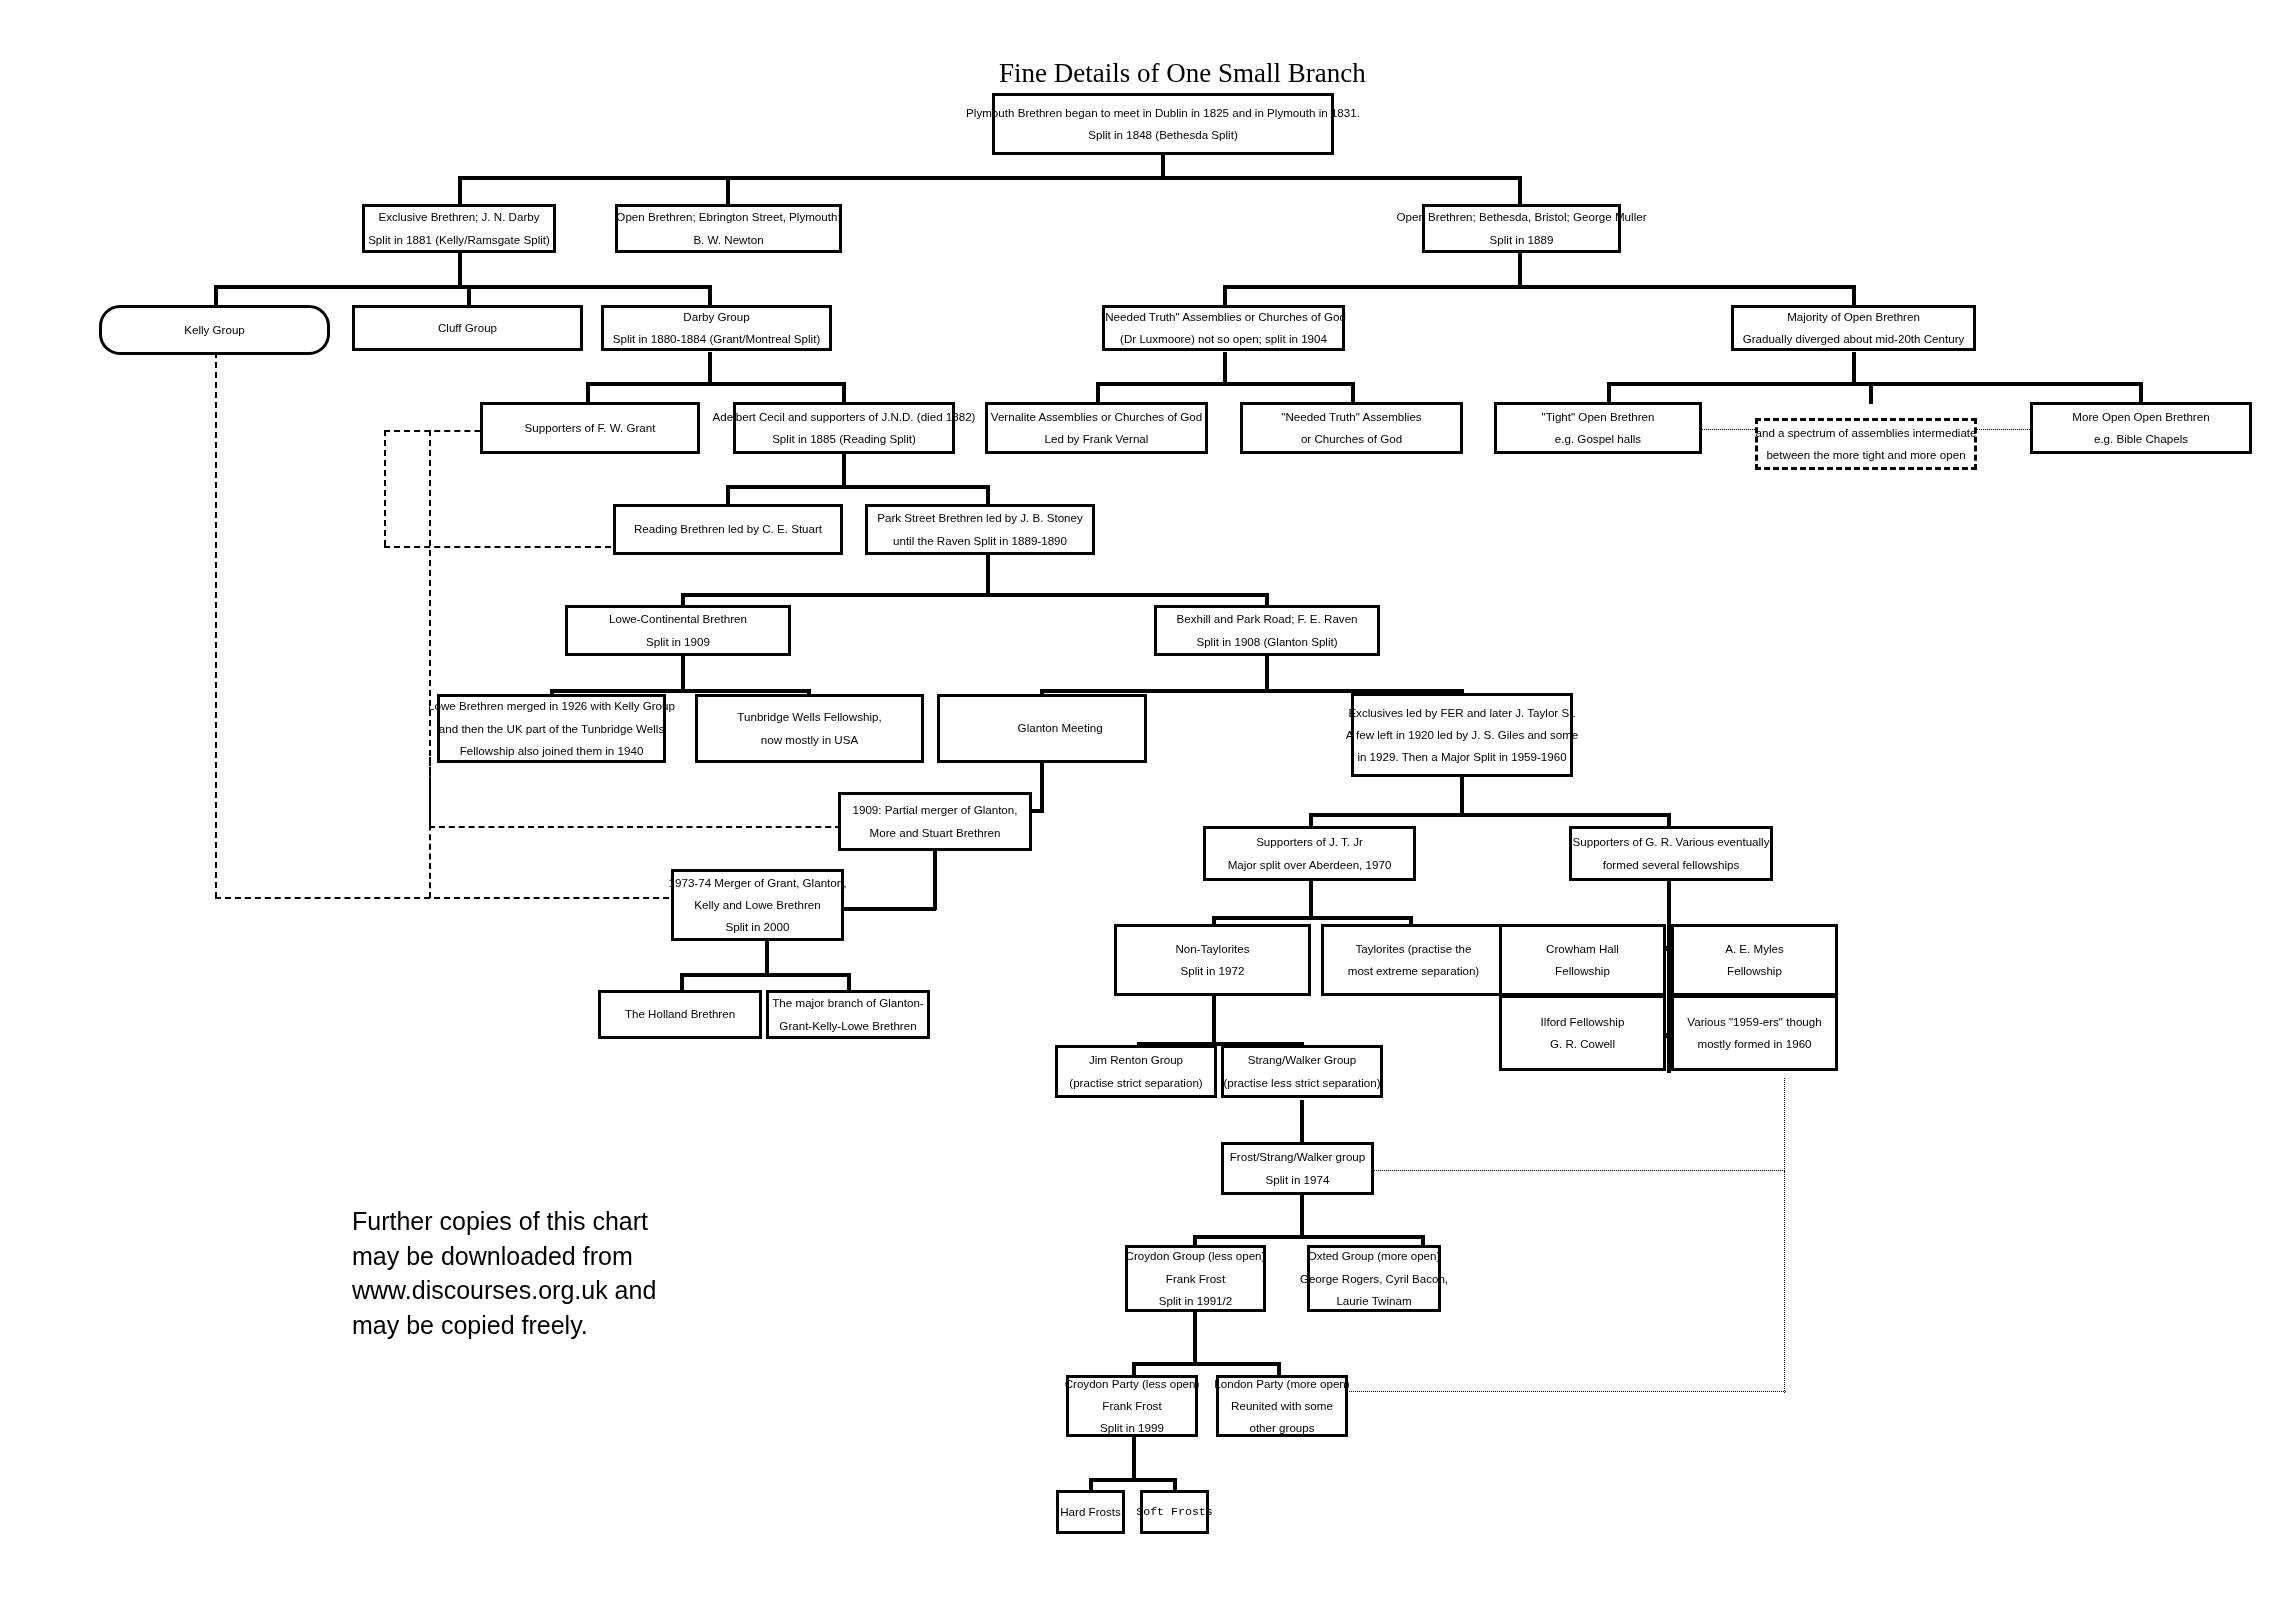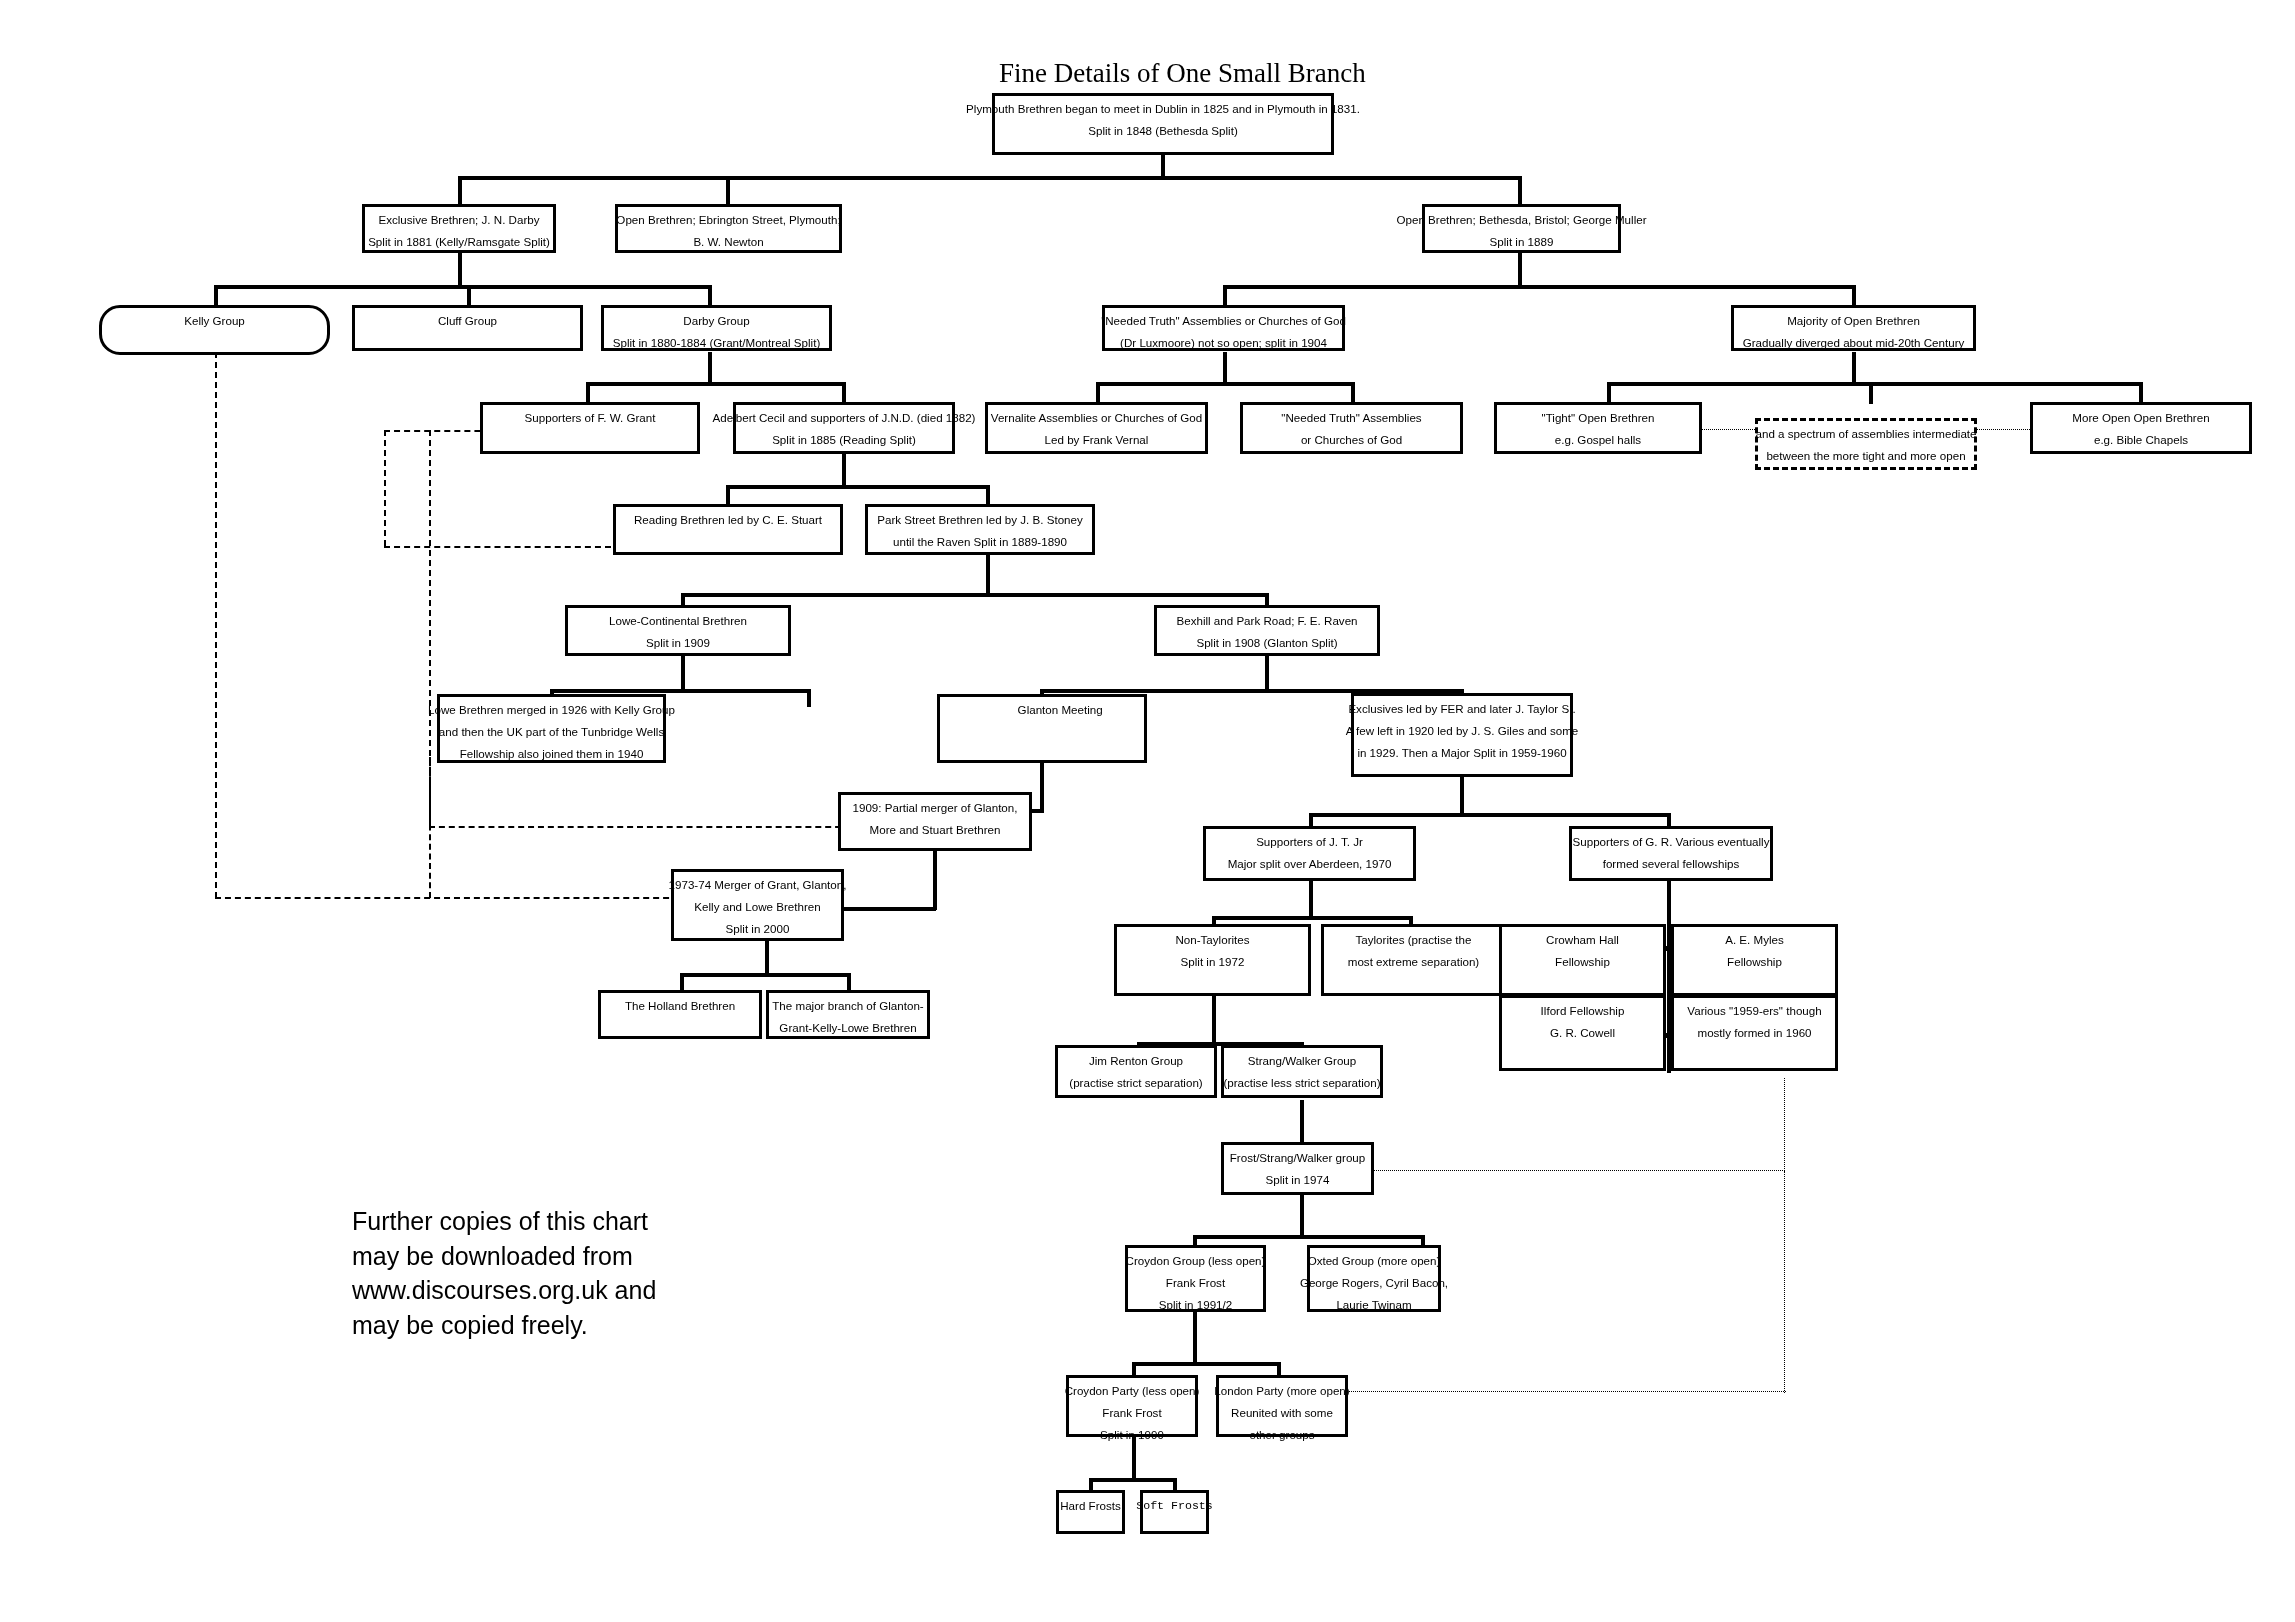--- a/index.html
+++ b/index.html
@@ -19,21 +19,21 @@
     white-space:nowrap;
   }
   .node{
     position:absolute;
     box-sizing:border-box;
     border:3.2px solid #000;
     background:#fff;
     display:flex;
     flex-direction:column;
     align-items:center;
-    justify-content:flex-start;
+    justify-content:center;
     text-align:center;
     color:#000;
     font-size:11.6px;
     line-height:1.9;
     padding:1.9px 3.7px;
     z-index:5;
   }
   .node.dashed{ border-style:dashed; border-width:3.7px; }
   .node .ln{ display:block; white-space:nowrap; }
   .line{
@@ -297,20 +297,24 @@
     <span class="ln">Bexhill and Park Road; F. E. Raven</span>
     <span class="ln">Split in 1908 (Glanton Split)</span>
   </div>
 
   <div class="node" style="left:437px; top:694px; width:229px; height:69px;">
     <span class="ln">Lowe Brethren merged in 1926 with Kelly Group</span>
     <span class="ln">and then the UK part of the Tunbridge Wells</span>
     <span class="ln">Fellowship also joined them in 1940</span>
   </div>
 
+  <div class="node" style="left:695px; top:694px; width:229px; height:69px;">
+    <span class="ln">Tunbridge Wells Fellowship,</span>
+    <span class="ln">now mostly in USA</span>
+  </div>
 
   <div class="node" style="left:937px; top:694px; width:210px; height:69px;padding-left:40px;">
     <span class="ln">Glanton Meeting</span>
   </div>
 
   <div class="node" style="left:1351px; top:693px; width:222px; height:84px;">
     <span class="ln">Exclusives led by FER and later J. Taylor Sr.</span>
     <span class="ln">A few left in 1920 led by J. S. Giles and some</span>
     <span class="ln">in 1929. Then a Major Split in 1959-1960</span>
   </div>

